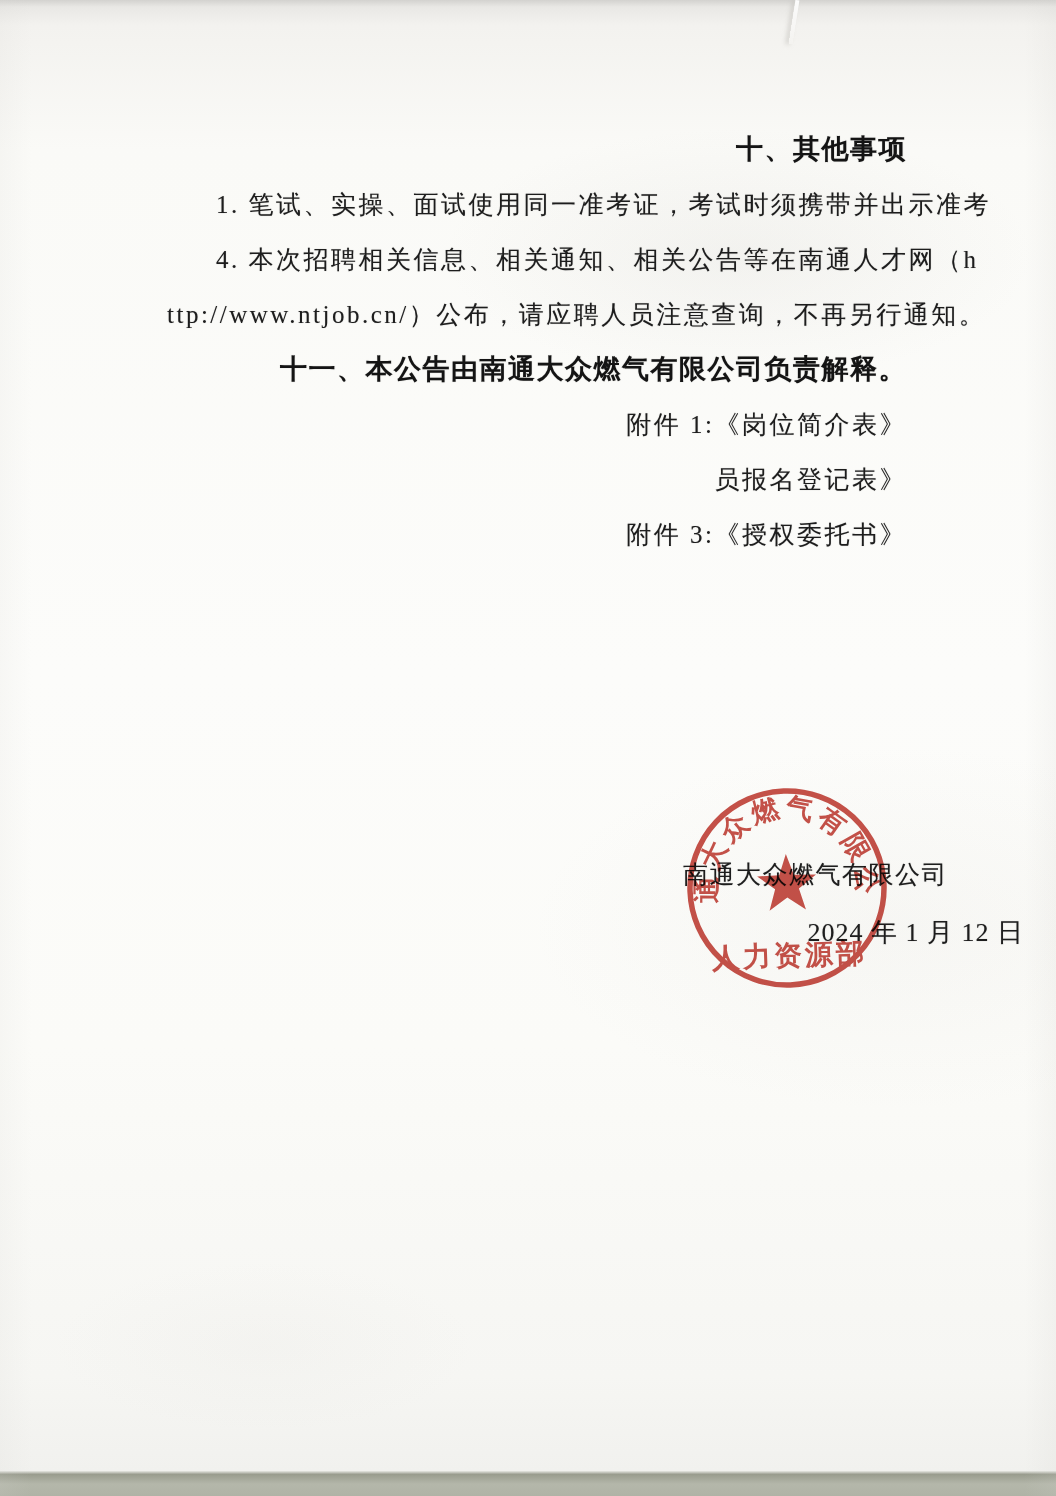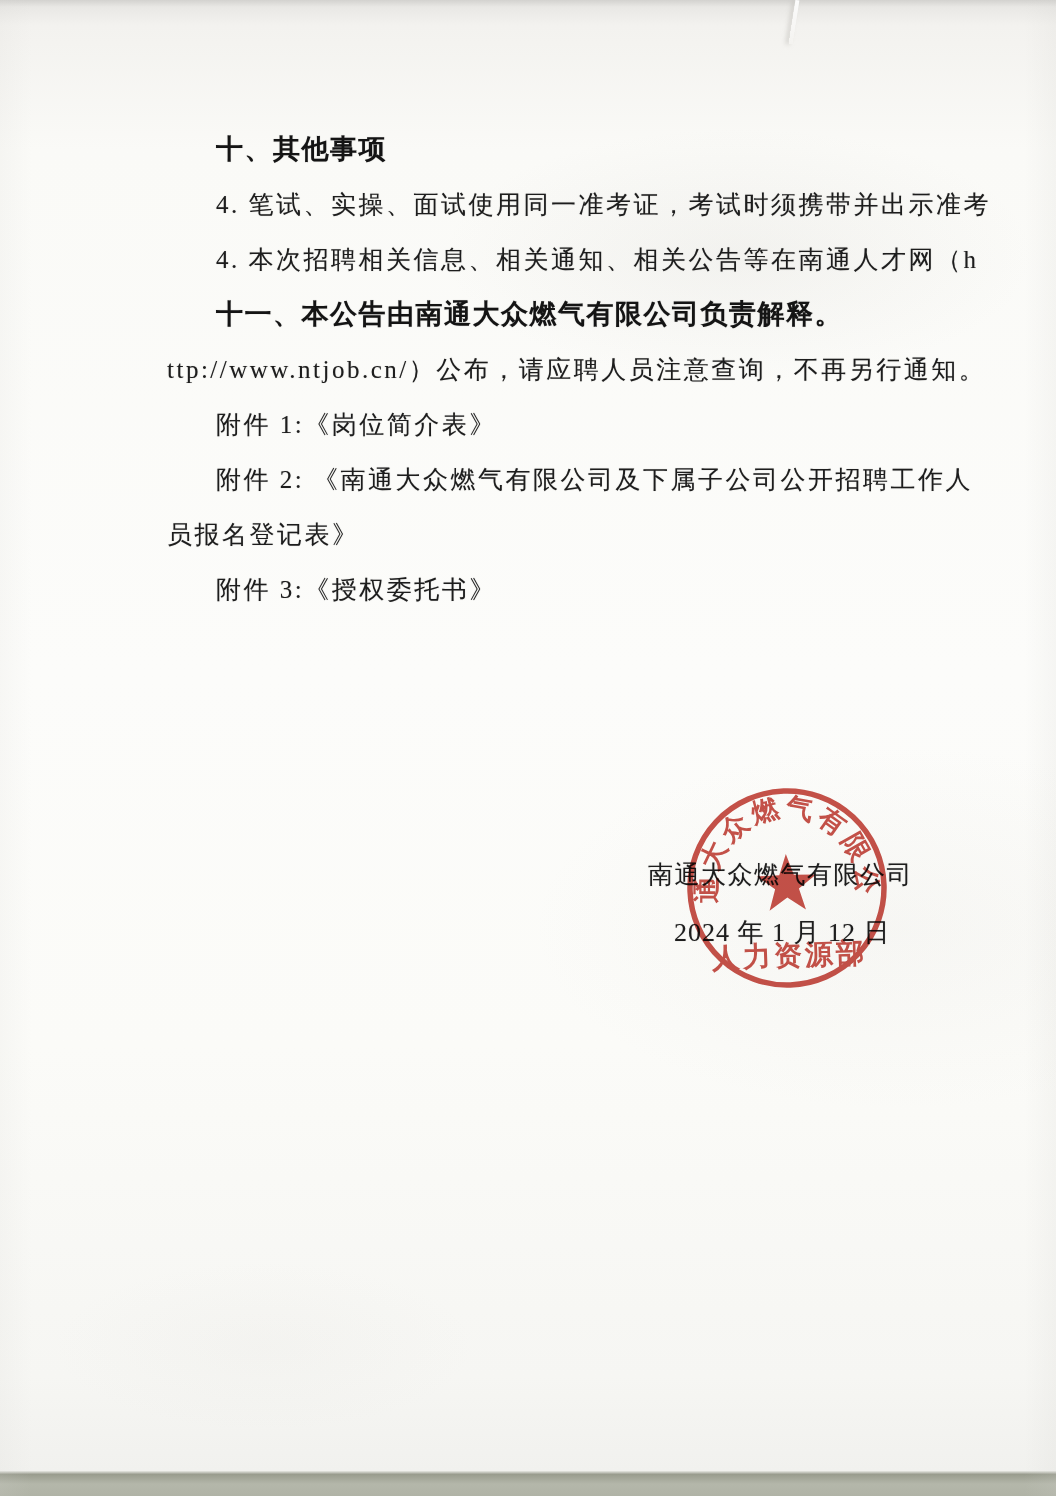--- a/index.html
+++ b/index.html
@@ -7,20 +7,21 @@
   html,body { width:1056px; height:1496px; }
   body { font-family:"Liberation Serif", serif; overflow:hidden; }
 
   .page {
     position:relative; width:1056px; height:1496px;
     background: linear-gradient(180deg,
       #d3d2cf 0px, #e9e8e5 7px, #f3f2ef 26px,
       #fafaf7 10%, #fcfcfa 45%, #fbfbf8 70%,
       #f6f6f3 92%, #f1f1ee 98.3%,
       #999c8e 98.55%, #b4b7aa 99.2%, #b0b3a6 100%);
+    text-align: right;
   }
   
   .page::after {
     content:""; position:absolute; inset:0; pointer-events:none;
     background:
       radial-gradient(420px 180px at 70% 17%, rgba(205,203,198,0.18), rgba(205,203,198,0) 70%),
       radial-gradient(520px 260px at 85% 62%, rgba(210,208,203,0.12), rgba(210,208,203,0) 70%),
       radial-gradient(300px 120px at 25% 90%, rgba(215,213,208,0.10), rgba(215,213,208,0) 70%),
       linear-gradient(90deg, rgba(215,214,210,0.14) 0, rgba(215,214,210,0) 3%, rgba(215,214,210,0) 97%, rgba(210,209,205,0.16) 100%);
   }
@@ -42,21 +43,21 @@
     font-weight:700; font-size:27px; letter-spacing:1.5px; color:#141414;
   }
 
   .signature { position:absolute; z-index:1; }
   .sig-company {
     position:absolute; left:648px; top:858px; width:300px;
     font-size:25px; letter-spacing:1.5px; color:#1d1d1d; white-space:nowrap;
     text-shadow:0 0 1px rgba(45,45,45,0.35);
   }
   .sig-date {
-    position:absolute; left:674px; top:915px; width:300px;
+    position:absolute; left:724px; top:915px; width:300px;
     font-size:26px; letter-spacing:1px; color:#1d1d1d; white-space:nowrap;
     text-shadow:0 0 1px rgba(45,45,45,0.35);
   }
 
   .seal {
     position:absolute; left:671px; top:772px; width:232px; height:232px;
     z-index:3; mix-blend-mode:multiply; opacity:0.88;
     transform:rotate(-2deg);
   }
   .seal .arc-text { font-family:"Liberation Serif", serif; font-size:27px; letter-spacing:4px; font-weight:700; }
@@ -64,26 +65,25 @@
 </style>
 </head>
 <body>
 
 <div class="page">
 
   <div class="fold-mark"></div>
 
   <div class="content">
     <div class="line heading indent">十、其他事项</div>
-    <div class="line indent">4. 笔试、实操、面试使用同一准考证，考试时须携带并出示准考</div>
+    <div class="line indent">1. 笔试、实操、面试使用同一准考证，考试时须携带并出示准考</div>
     <div class="line indent">4. 本次招聘相关信息、相关通知、相关公告等在南通人才网（h</div>
+    <div class="line">ttp://www.ntjob.cn/）公布，请应聘人员注意查询，不再另行通知。</div>
     <div class="line heading indent">十一、本公告由南通大众燃气有限公司负责解释。</div>
-    <div class="line">ttp://www.ntjob.cn/）公布，请应聘人员注意查询，不再另行通知。</div>
     <div class="line indent">附件 1:《岗位简介表》</div>
-    <div class="line indent">附件 2: 《南通大众燃气有限公司及下属子公司公开招聘工作人</div>
     <div class="line">员报名登记表》</div>
     <div class="line indent">附件 3:《授权委托书》</div>
   </div>
 
   <div class="signature">
     <div class="sig-company">南通大众燃气有限公司</div>
     <div class="sig-date">2024 年 1 月 12 日</div>
   </div>
 
   <svg class="seal" viewBox="0 0 232 232" aria-hidden="true">

